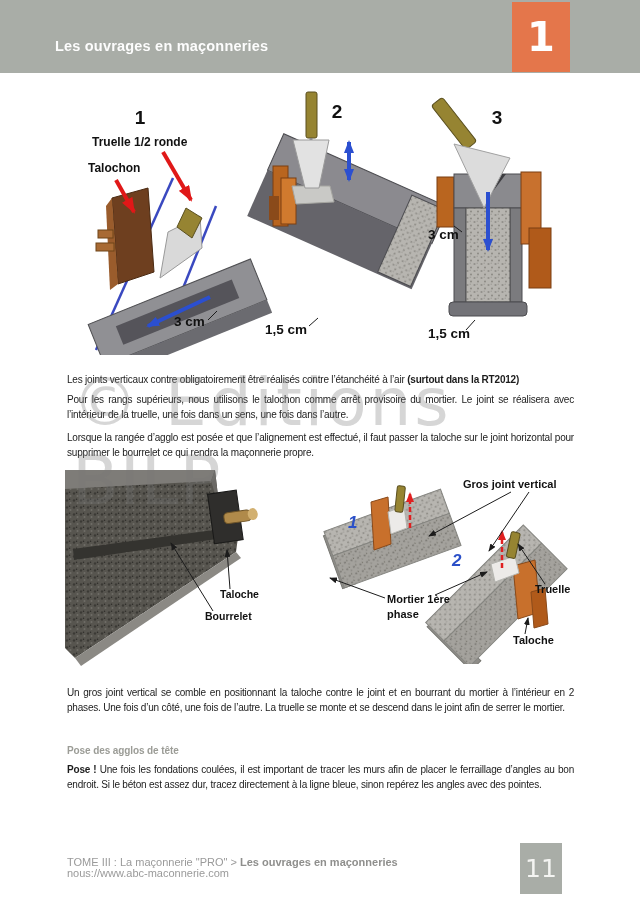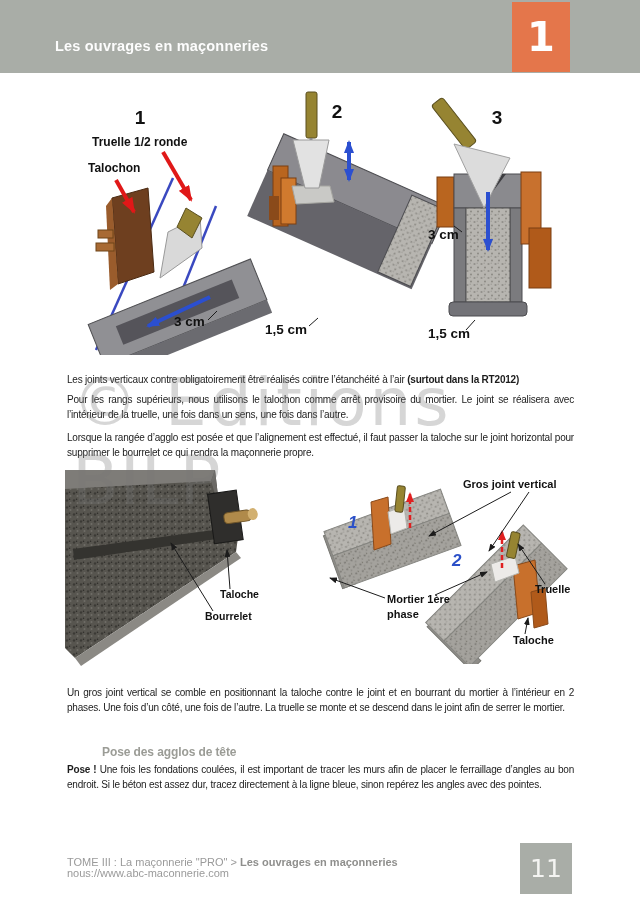--- a/index.html
+++ b/index.html
@@ -8,27 +8,27 @@
   
   .band{position:absolute;left:0;top:0;width:640px;height:73px;background:#a9ada7;z-index:3;}
   .band .title{position:absolute;left:55px;top:38px;font-size:14.5px;font-weight:bold;color:#fdfdfd;letter-spacing:.2px;}
   .chapter{position:absolute;left:512px;top:2px;width:58px;height:70px;background:#e4764b;z-index:4;
            display:flex;align-items:center;justify-content:center;color:#ffffff;font-size:40px;font-weight:bold;
            font-family:"DejaVu Sans",sans-serif;}
   
   .para{position:absolute;left:67px;width:507px;font-size:10px;line-height:15px;color:#1c1c1c;
         text-align:justify;letter-spacing:-0.2px;z-index:10;}
   .nowrap{white-space:nowrap;text-align:left;}
-  .sub{position:absolute;left:67px;font-size:12px;font-weight:bold;color:#9b9c96;z-index:10;letter-spacing:-0.1px;margin-left:35px;}
+  .sub{position:absolute;left:67px;font-size:10px;font-weight:bold;color:#9b9c96;z-index:10;letter-spacing:-0.1px;}
   b.inline{font-weight:bold;}
   
   .footer{position:absolute;left:67px;top:857px;font-size:11px;line-height:11px;color:#9a9a9a;z-index:10;}
   .footer .bold{font-weight:bold;color:#8f8f8d;}
   .footer .url{color:#9a9a9a;text-decoration:none;}
-  .pagenum{position:absolute;left:520px;top:843px;width:52px;height:51px;background:#a9ada7;z-index:10;
+  .pagenum{position:absolute;left:520px;top:843px;width:42px;height:51px;background:#a9ada7;z-index:10;
            display:flex;align-items:center;justify-content:center;color:#f4f4f2;font-size:25px;
            font-family:"DejaVu Sans",sans-serif;}
   
   .watermark{position:absolute;left:72px;top:368px;z-index:30;pointer-events:none;
              color:rgba(118,118,118,0.30);font-weight:normal;font-family:"DejaVu Sans",sans-serif;}
   .watermark .w1{font-size:66px;letter-spacing:3px;line-height:70px;}
   .watermark .w2{font-size:68px;letter-spacing:1px;line-height:86px;margin-top:0;}
   svg{position:absolute;z-index:5;}
   svg text{font-family:"Liberation Sans",sans-serif;}
   .lbl{font-weight:bold;fill:#111111;}

